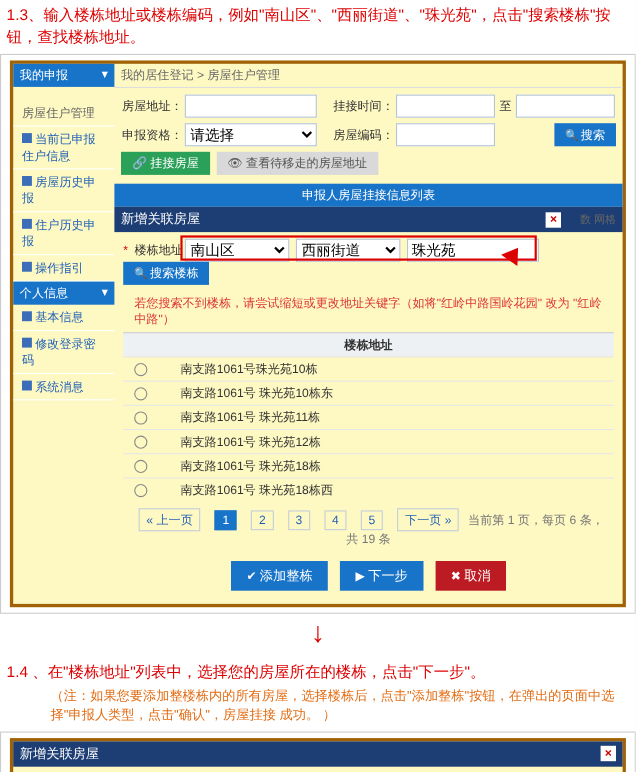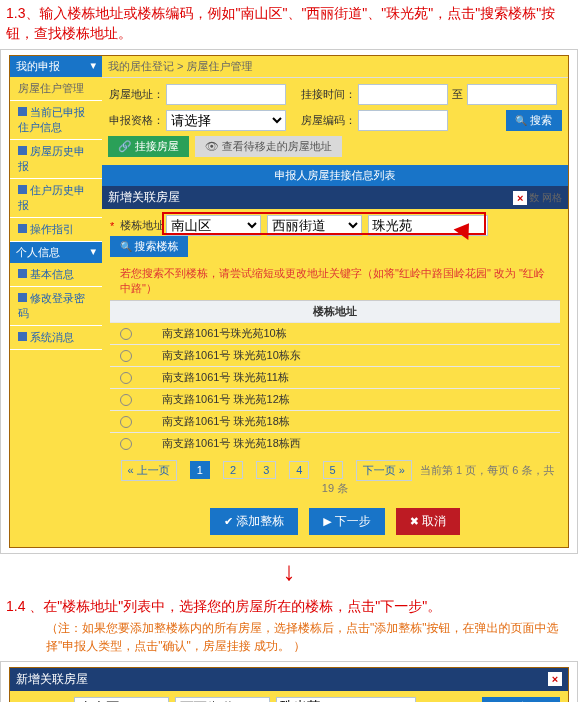--- a/index.html
+++ b/index.html
@@ -1,55 +1,55 @@
 <!DOCTYPE html>
 <html><head>
   <meta charset="utf-8">
   <style>
     * { margin:0; padding:0; box-sizing:border-box; font-family:"Microsoft YaHei",SimSun,Arial,sans-serif; }
     body { background:#fff; width:578px; font-size:11px; color:#333; }
     .page-wrap { border:1px solid #ccc; padding:5px 8px; }
     .instr-head { color:#d00; font-size:14px; padding:4px 6px 6px 6px; line-height:1.4; }
-    .panel { border:1px solid #a16207; background:#fde047; }
+    .panel { border:3px solid #a16207; background:#fef9c3; }
     .breadcrumb { color:#666; padding:3px 6px; font-size:11px; border-bottom:1px solid #ddd; }
     .topform { padding:6px; }
     .row { display:flex; align-items:center; margin-bottom:5px; flex-wrap:wrap; font-size:11px;}
     .lab { width:56px; text-align:right; color:#333; margin-right:2px;}
     .txt { border:1px solid #b5c5d5; height:21px; width:120px; padding:0 3px; background:#fff;font-family:Liberation Mono, monospace;}
     .sel { border:1px solid #b5c5d5; height:21px; width:95px; background:#fff;}
     .gap { width:14px; }
     .btn { display:inline-flex; align-items:center; justify-content:center; padding:3px 10px; color:#fff; font-size:11px; border:none; cursor:pointer; text-decoration:none;}
     .btn-blue { background:#1874c8; }
     .btn-green{ background:#2aa058; }
     .btn-red  { background:#bd1b23; }
     .btn-grey { background:#d9d9d9; color:#555;}
     .blue-bar { background:#1874c8; color:#fff; padding:3px 6px; font-size:11px; display:flex; align-items:center; justify-content:space-between;}
     .darkblue-bar { background:#1d3e74; color:#fff; padding:3px 6px; font-size:12px; display:flex; align-items:center;}
     .close-sq { width:14px; height:14px; background:#fff; color:#c00; font-weight:bold; text-align:center; line-height:14px; font-size:11px;}
     .sidebar { width:92px; float:left; font-size:11px;}
     .sb-head { background:#1874c8; color:#fff; padding:3px 6px; position:relative;}
     .tri { float:right; }
     .sb-link { display:block; padding:4px 8px; color:#2262b7; border-bottom:1px solid #fff;}
-    .sb-link.grey { color:#666; }
+    .sb-link.grey { color:#666;margin-top:12px; }
     .icon-sq { display:inline-block; width:9px; height:9px; background:#3b6db8; margin-right:3px;}
     .main-col { margin-left:92px; }
     .red-note { color:#d33; font-size:11px; padding:4px 10px;}
     .addr-table-head{ background:#eef1f4; text-align:center; font-weight:bold; padding:3px 0; border-top:1px solid #ccc; font-size:11px;}
     .addr-row { display:flex; align-items:center; border-top:1px solid #e6e6e6; padding:3px 10px; font-size:11px;}
     .radio { width:12px; height:12px; border:1px solid #888; border-radius:50%; margin-right:30px;}
     .pag { text-align:center; font-size:11px; padding:6px 4px; color:#666;}
     .pag .cell { display:inline-block; border:1px solid #c3cedb; padding:2px 6px; margin:0 5px; color:#2262b7;}
     .pag .cur { background:#1874c8; color:#fff; border-color:#1874c8;}
     .btn-row { text-align:center; padding:6px; }
     .btn-lg { padding:5px 14px; font-size:12px; margin:0 4px;}
     .arrow-down { text-align:center; font-size:26px; color:#d00; padding:2px 0 6px 0;}
     .hl-red { position:absolute; border:2px solid #d00; pointer-events:none;}
     .red-tri { position:absolute; width:0;height:0; border-left:9px solid transparent; border-right:9px solid transparent; border-bottom:14px solid #d00;}
     .sect { position:relative; }
-    .right-lbl{ font-size:10px; color:#666; margin-left:2px;}
+    .right-lbl{ font-size:10px; color:#666; margin-left:17px;}
     .btn .ico{margin-right:3px;font-size:11px;}
     .star{color:#d00;margin-right:2px;}
     .pager-info{color:#777;}
     .sub-instr{font-size:12px;color:#d00; padding:2px 6px 6px 46px; line-height:1.5;}
     .sub-instr .orange{color:#e36c12;}
     .magnifier::before{content:"🔍";font-size:10px;margin-right:2px;}
   </style>
 </head>
 <body>
 

